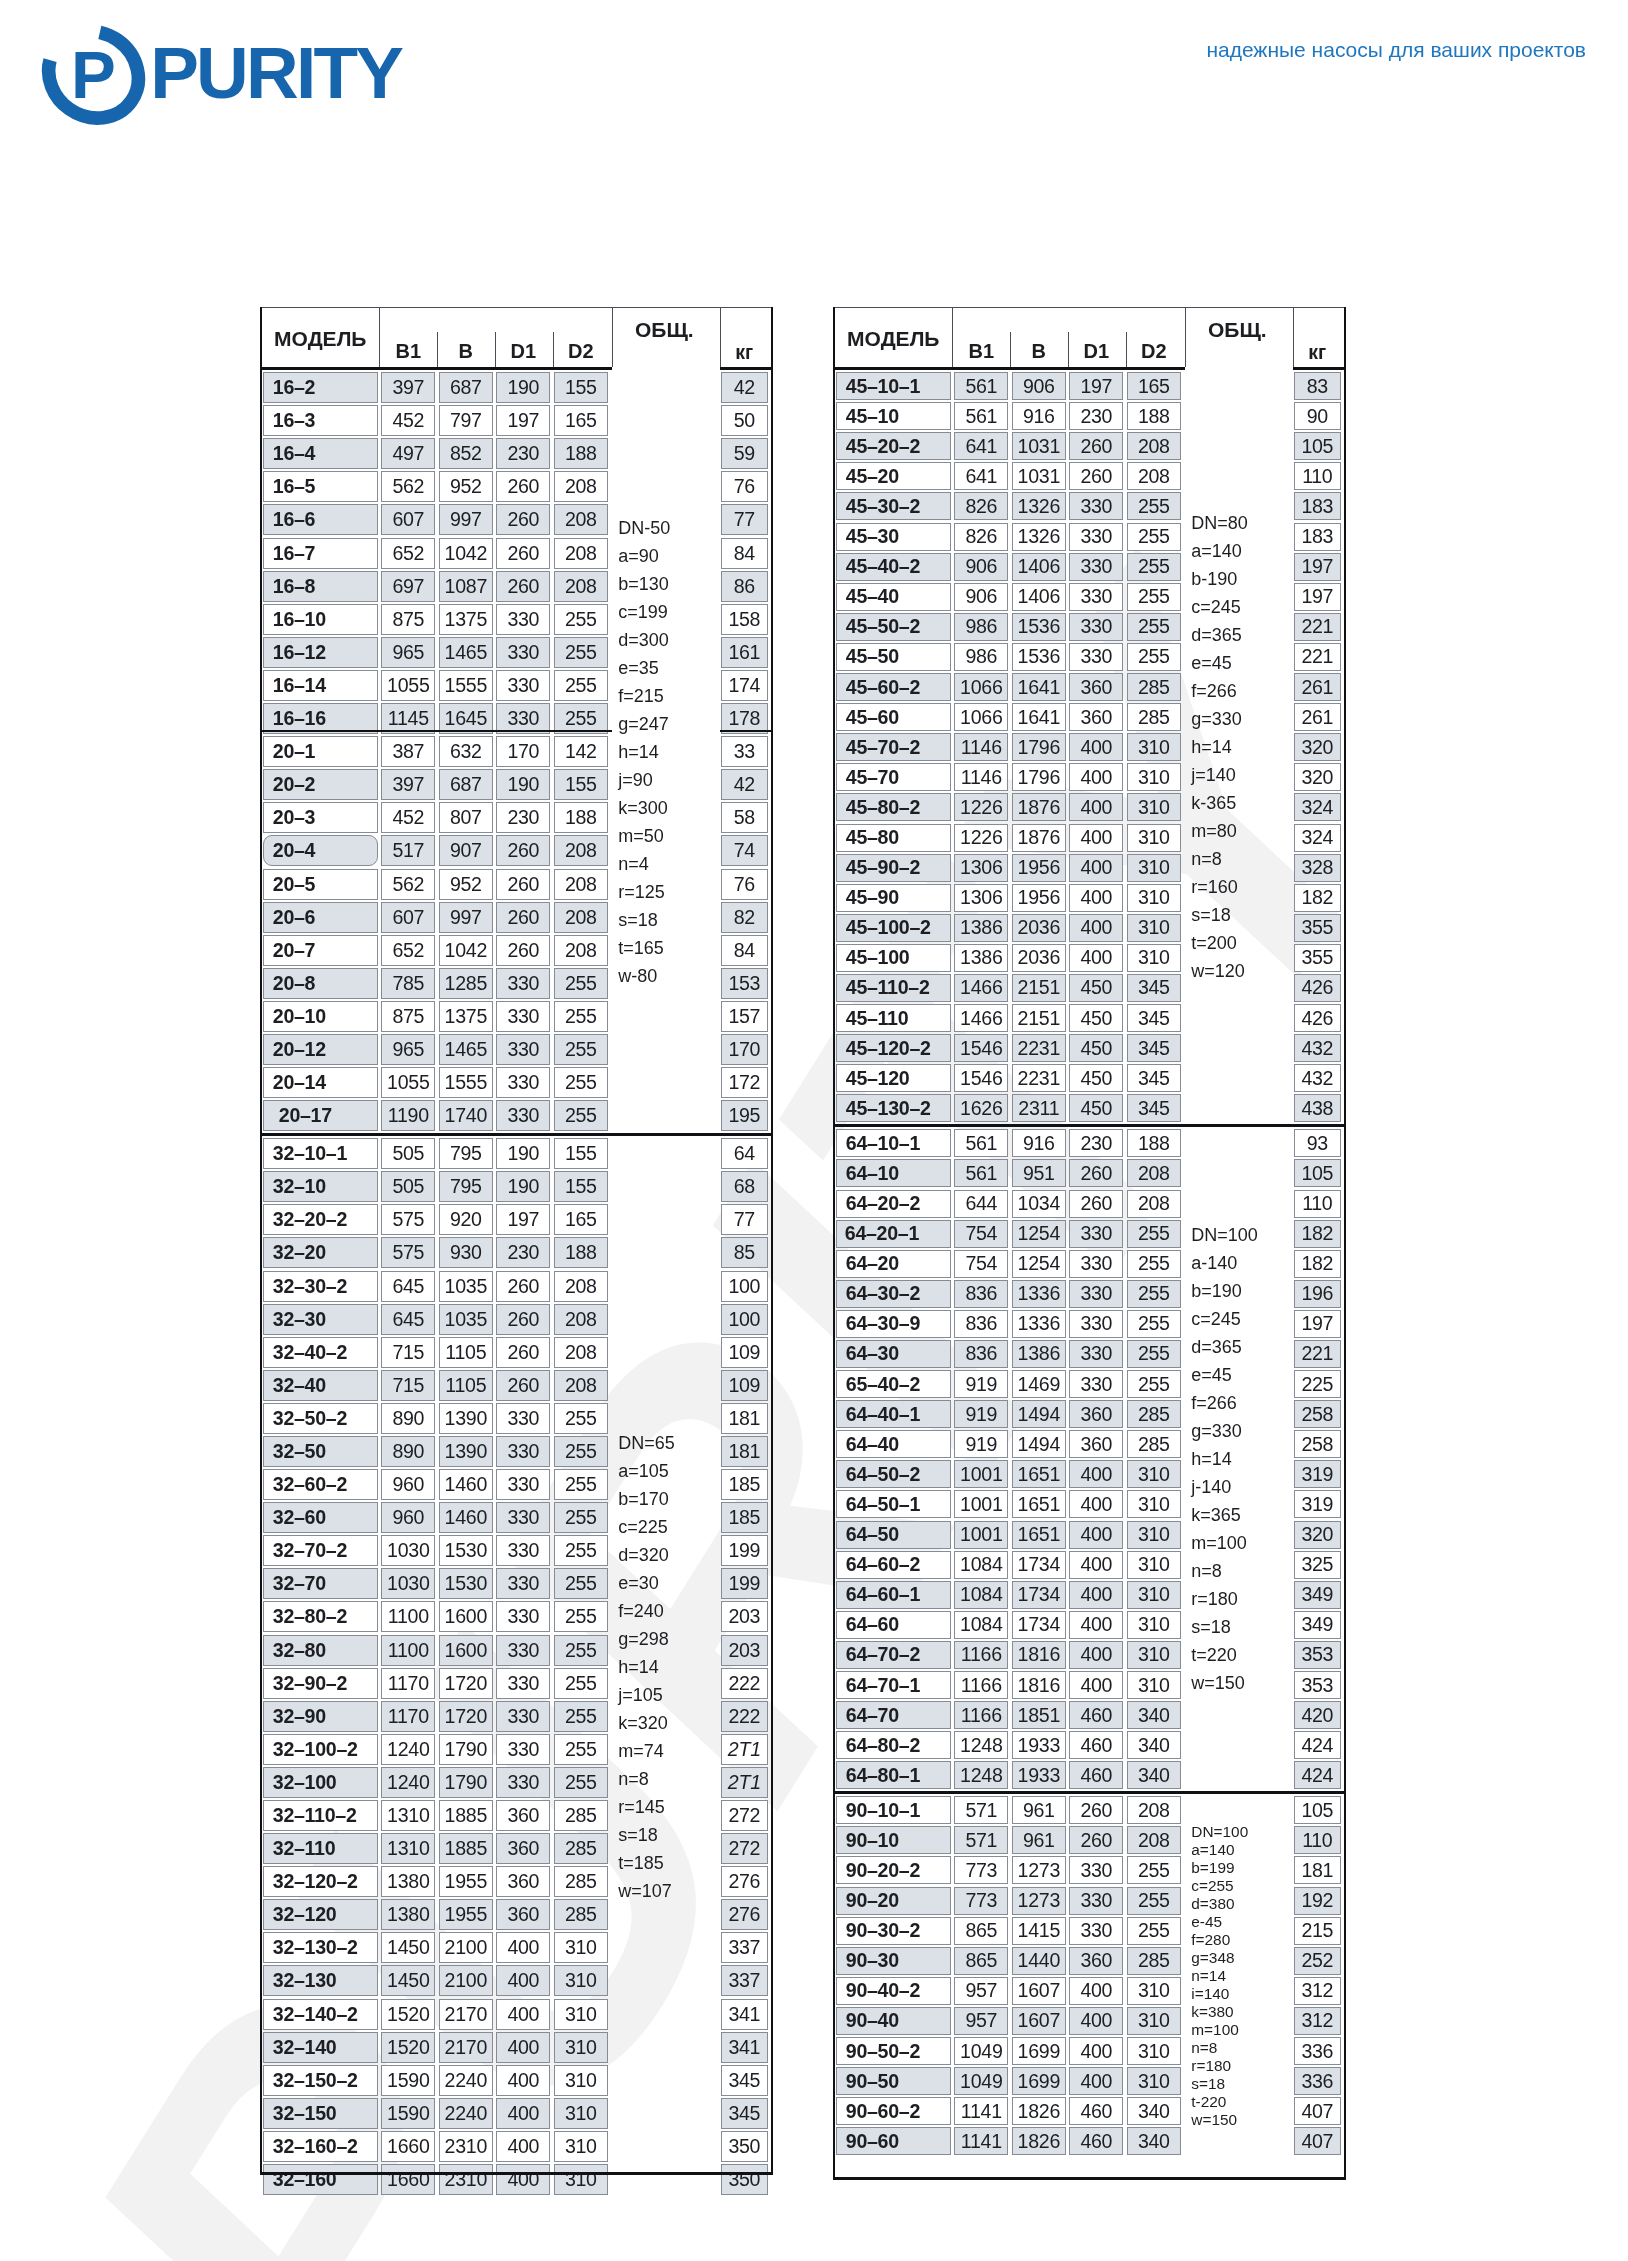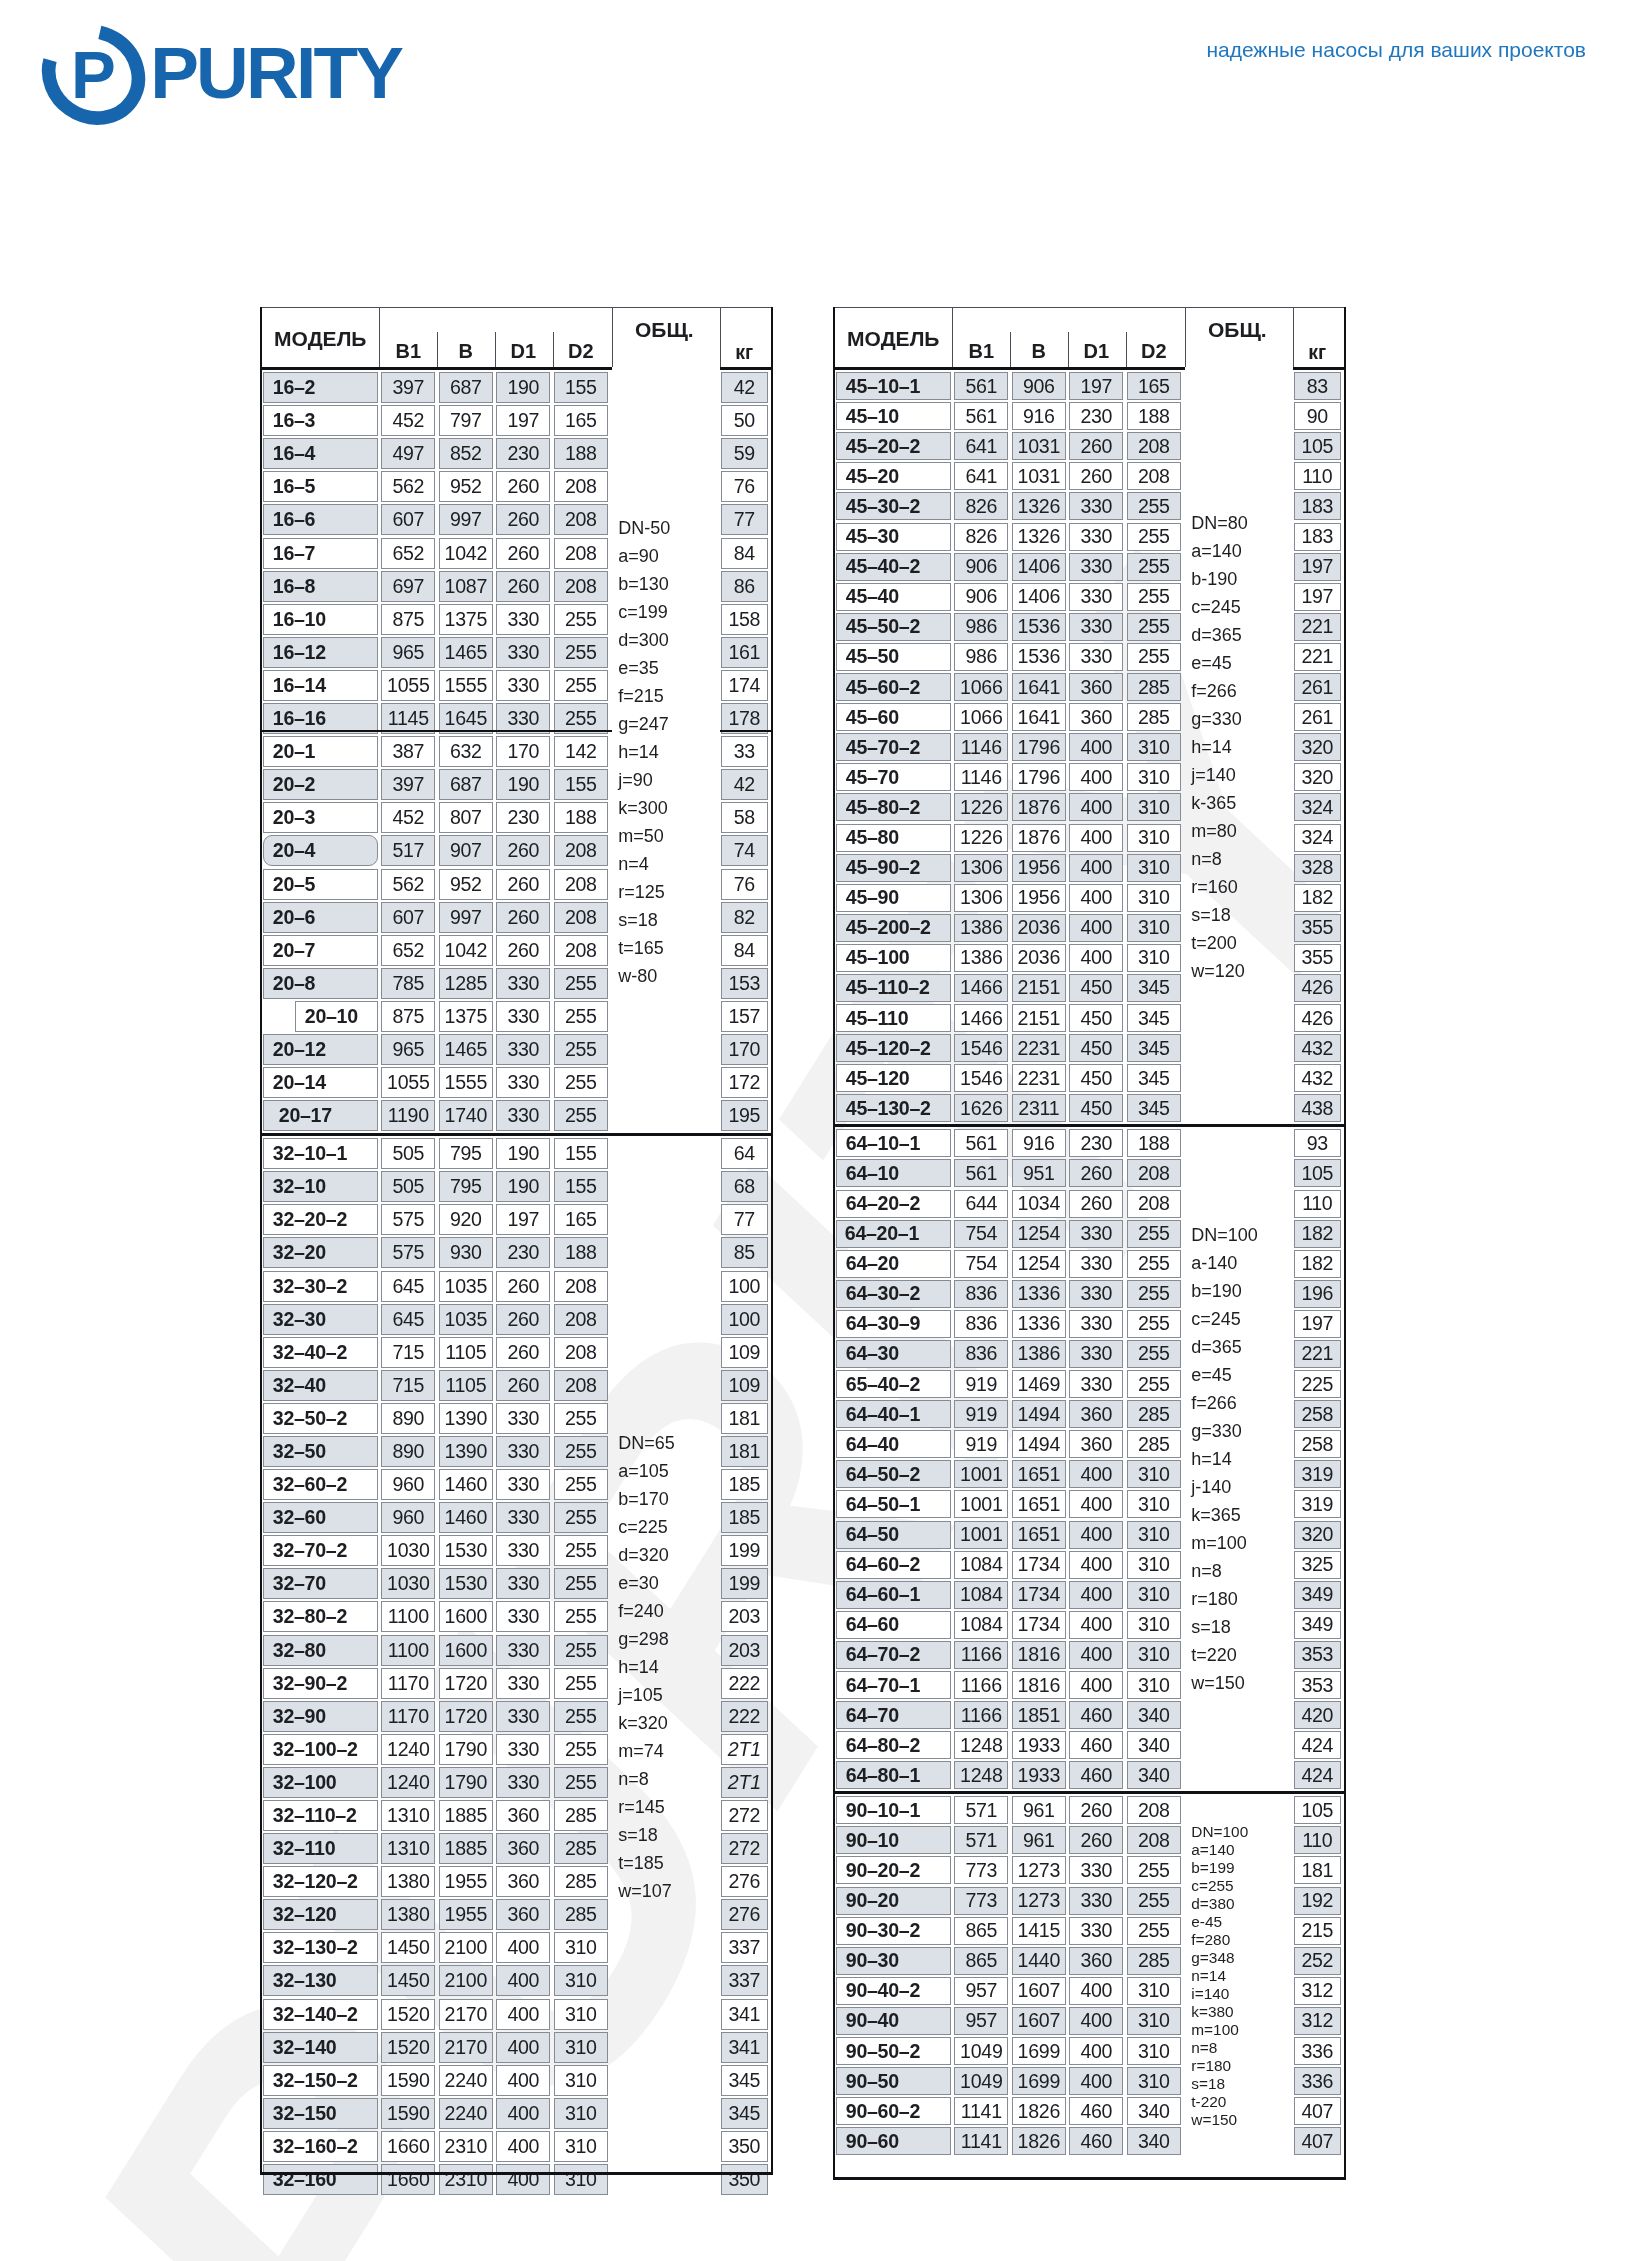--- a/index.html
+++ b/index.html
@@ -216,21 +216,21 @@
         <div class="cell" style="grid-area: 18 / 3;">1042</div>
         <div class="cell" style="grid-area: 18 / 4;">260</div>
         <div class="cell" style="grid-area: 18 / 5;">208</div>
         <div class="cell" style="grid-area: 18 / 7;">84</div>
         <div class="cell shade model" style="grid-area: 19 / 1;">20–8</div>
         <div class="cell shade" style="grid-area: 19 / 2;">785</div>
         <div class="cell shade" style="grid-area: 19 / 3;">1285</div>
         <div class="cell shade" style="grid-area: 19 / 4;">330</div>
         <div class="cell shade" style="grid-area: 19 / 5;">255</div>
         <div class="cell shade" style="grid-area: 19 / 7;">153</div>
-        <div class="cell model" style="grid-area: 20 / 1; margin-left: 32px;">20–10</div>
+        <div class="cell model" style="grid-area: 20 / 1;">20–10</div>
         <div class="cell" style="grid-area: 20 / 2;">875</div>
         <div class="cell" style="grid-area: 20 / 3;">1375</div>
         <div class="cell" style="grid-area: 20 / 4;">330</div>
         <div class="cell" style="grid-area: 20 / 5;">255</div>
         <div class="cell" style="grid-area: 20 / 7;">157</div>
         <div class="cell shade model" style="grid-area: 21 / 1;">20–12</div>
         <div class="cell shade" style="grid-area: 21 / 2;">965</div>
         <div class="cell shade" style="grid-area: 21 / 3;">1465</div>
         <div class="cell shade" style="grid-area: 21 / 4;">330</div>
         <div class="cell shade" style="grid-area: 21 / 5;">255</div>
@@ -605,21 +605,21 @@
         <div class="cell shade" style="grid-area: 17 / 3;">1956</div>
         <div class="cell shade" style="grid-area: 17 / 4;">400</div>
         <div class="cell shade" style="grid-area: 17 / 5;">310</div>
         <div class="cell shade" style="grid-area: 17 / 7;">328</div>
         <div class="cell model" style="grid-area: 18 / 1;">45–90</div>
         <div class="cell" style="grid-area: 18 / 2;">1306</div>
         <div class="cell" style="grid-area: 18 / 3;">1956</div>
         <div class="cell" style="grid-area: 18 / 4;">400</div>
         <div class="cell" style="grid-area: 18 / 5;">310</div>
         <div class="cell" style="grid-area: 18 / 7;">182</div>
-        <div class="cell shade model" style="grid-area: 19 / 1;">45–200–2</div>
+        <div class="cell shade model" style="grid-area: 19 / 1;">45–100–2</div>
         <div class="cell shade" style="grid-area: 19 / 2;">1386</div>
         <div class="cell shade" style="grid-area: 19 / 3;">2036</div>
         <div class="cell shade" style="grid-area: 19 / 4;">400</div>
         <div class="cell shade" style="grid-area: 19 / 5;">310</div>
         <div class="cell shade" style="grid-area: 19 / 7;">355</div>
         <div class="cell model" style="grid-area: 20 / 1;">45–100</div>
         <div class="cell" style="grid-area: 20 / 2;">1386</div>
         <div class="cell" style="grid-area: 20 / 3;">2036</div>
         <div class="cell" style="grid-area: 20 / 4;">400</div>
         <div class="cell" style="grid-area: 20 / 5;">310</div>

